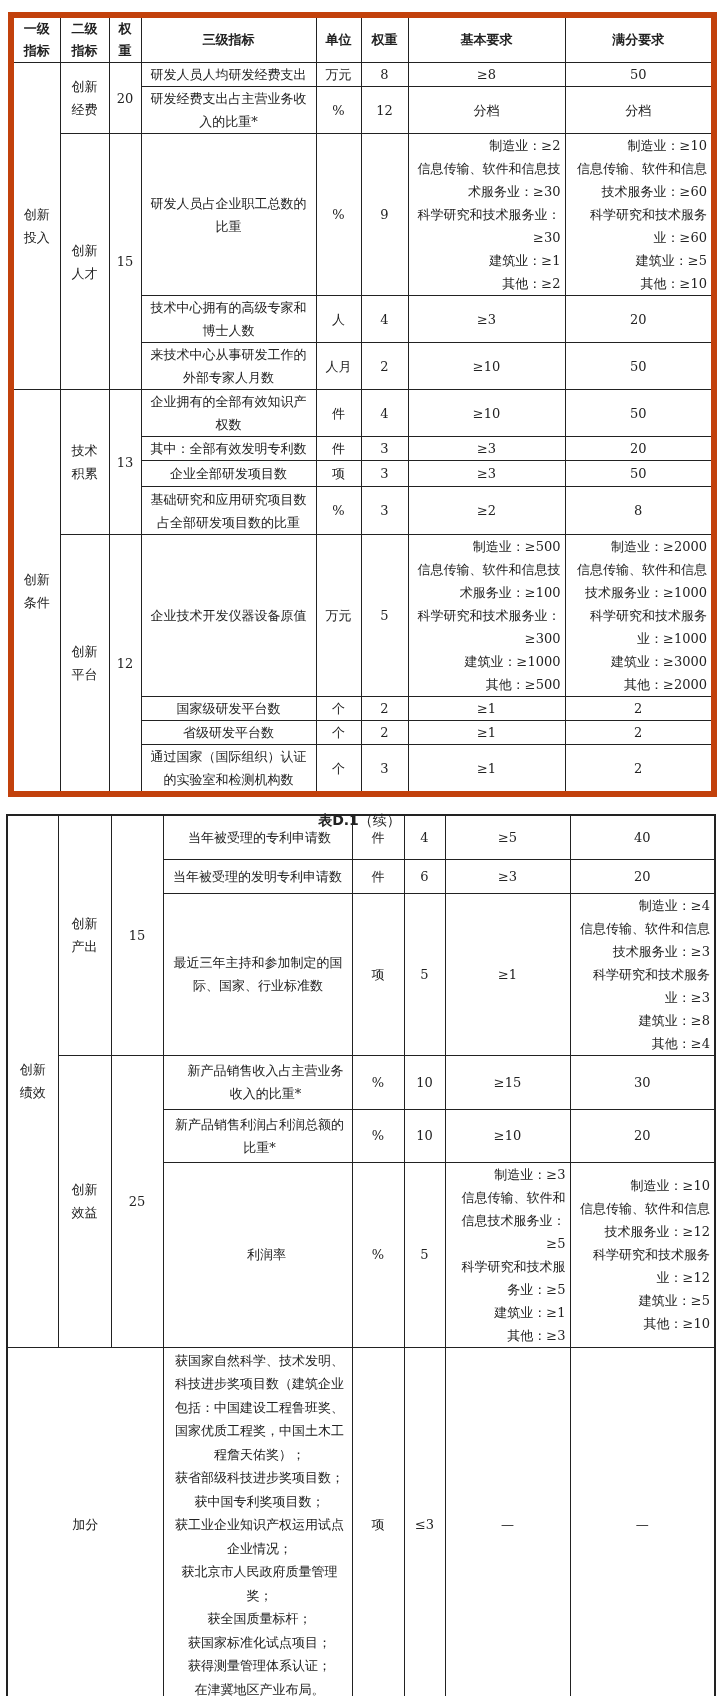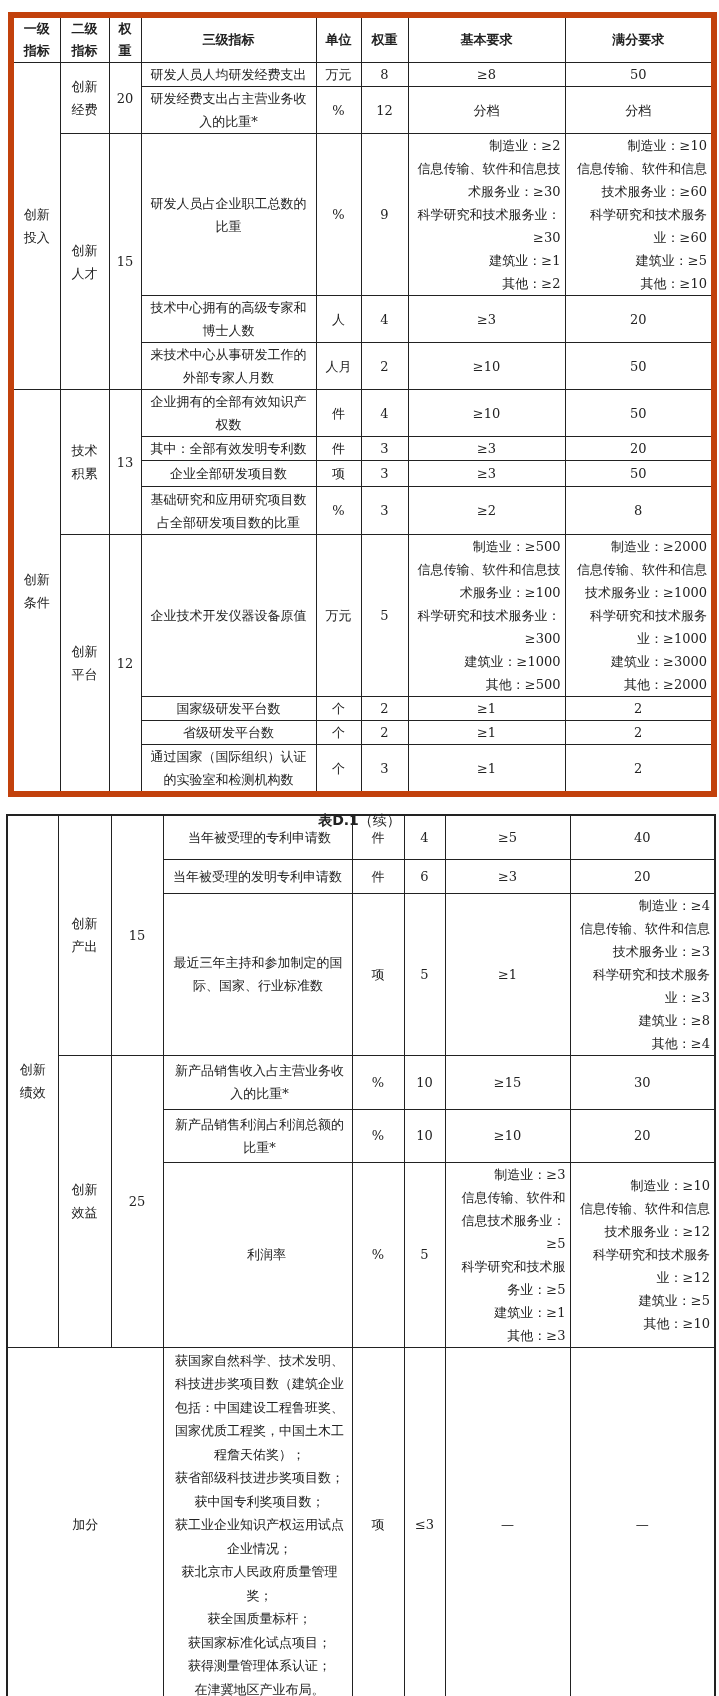--- a/index.html
+++ b/index.html
@@ -264,21 +264,21 @@
           <div>其他：≥4</div>
       </td>
     </tr>
 
     <tr style="height:54px">
       <td rowspan="3" class="c">
           <div>创新</div>
           <div>效益</div>
         </td>
       <td rowspan="3" class="c">25</td>
-      <td class="l" style="padding-left:8px">新产品销售收入占主营业务收入的比重*</td>
+      <td class="l" style="padding-left:20px">新产品销售收入占主营业务收入的比重*</td>
       <td class="c">%</td>
       <td class="c">10</td>
       <td class="c">≥15</td>
       <td class="c">30</td>
     </tr>
     <tr style="height:53px">
       <td class="l" style="padding-left:8px">新产品销售利润占利润总额的比重*</td>
       <td class="c">%</td>
       <td class="c">10</td>
       <td class="c">≥10</td>

